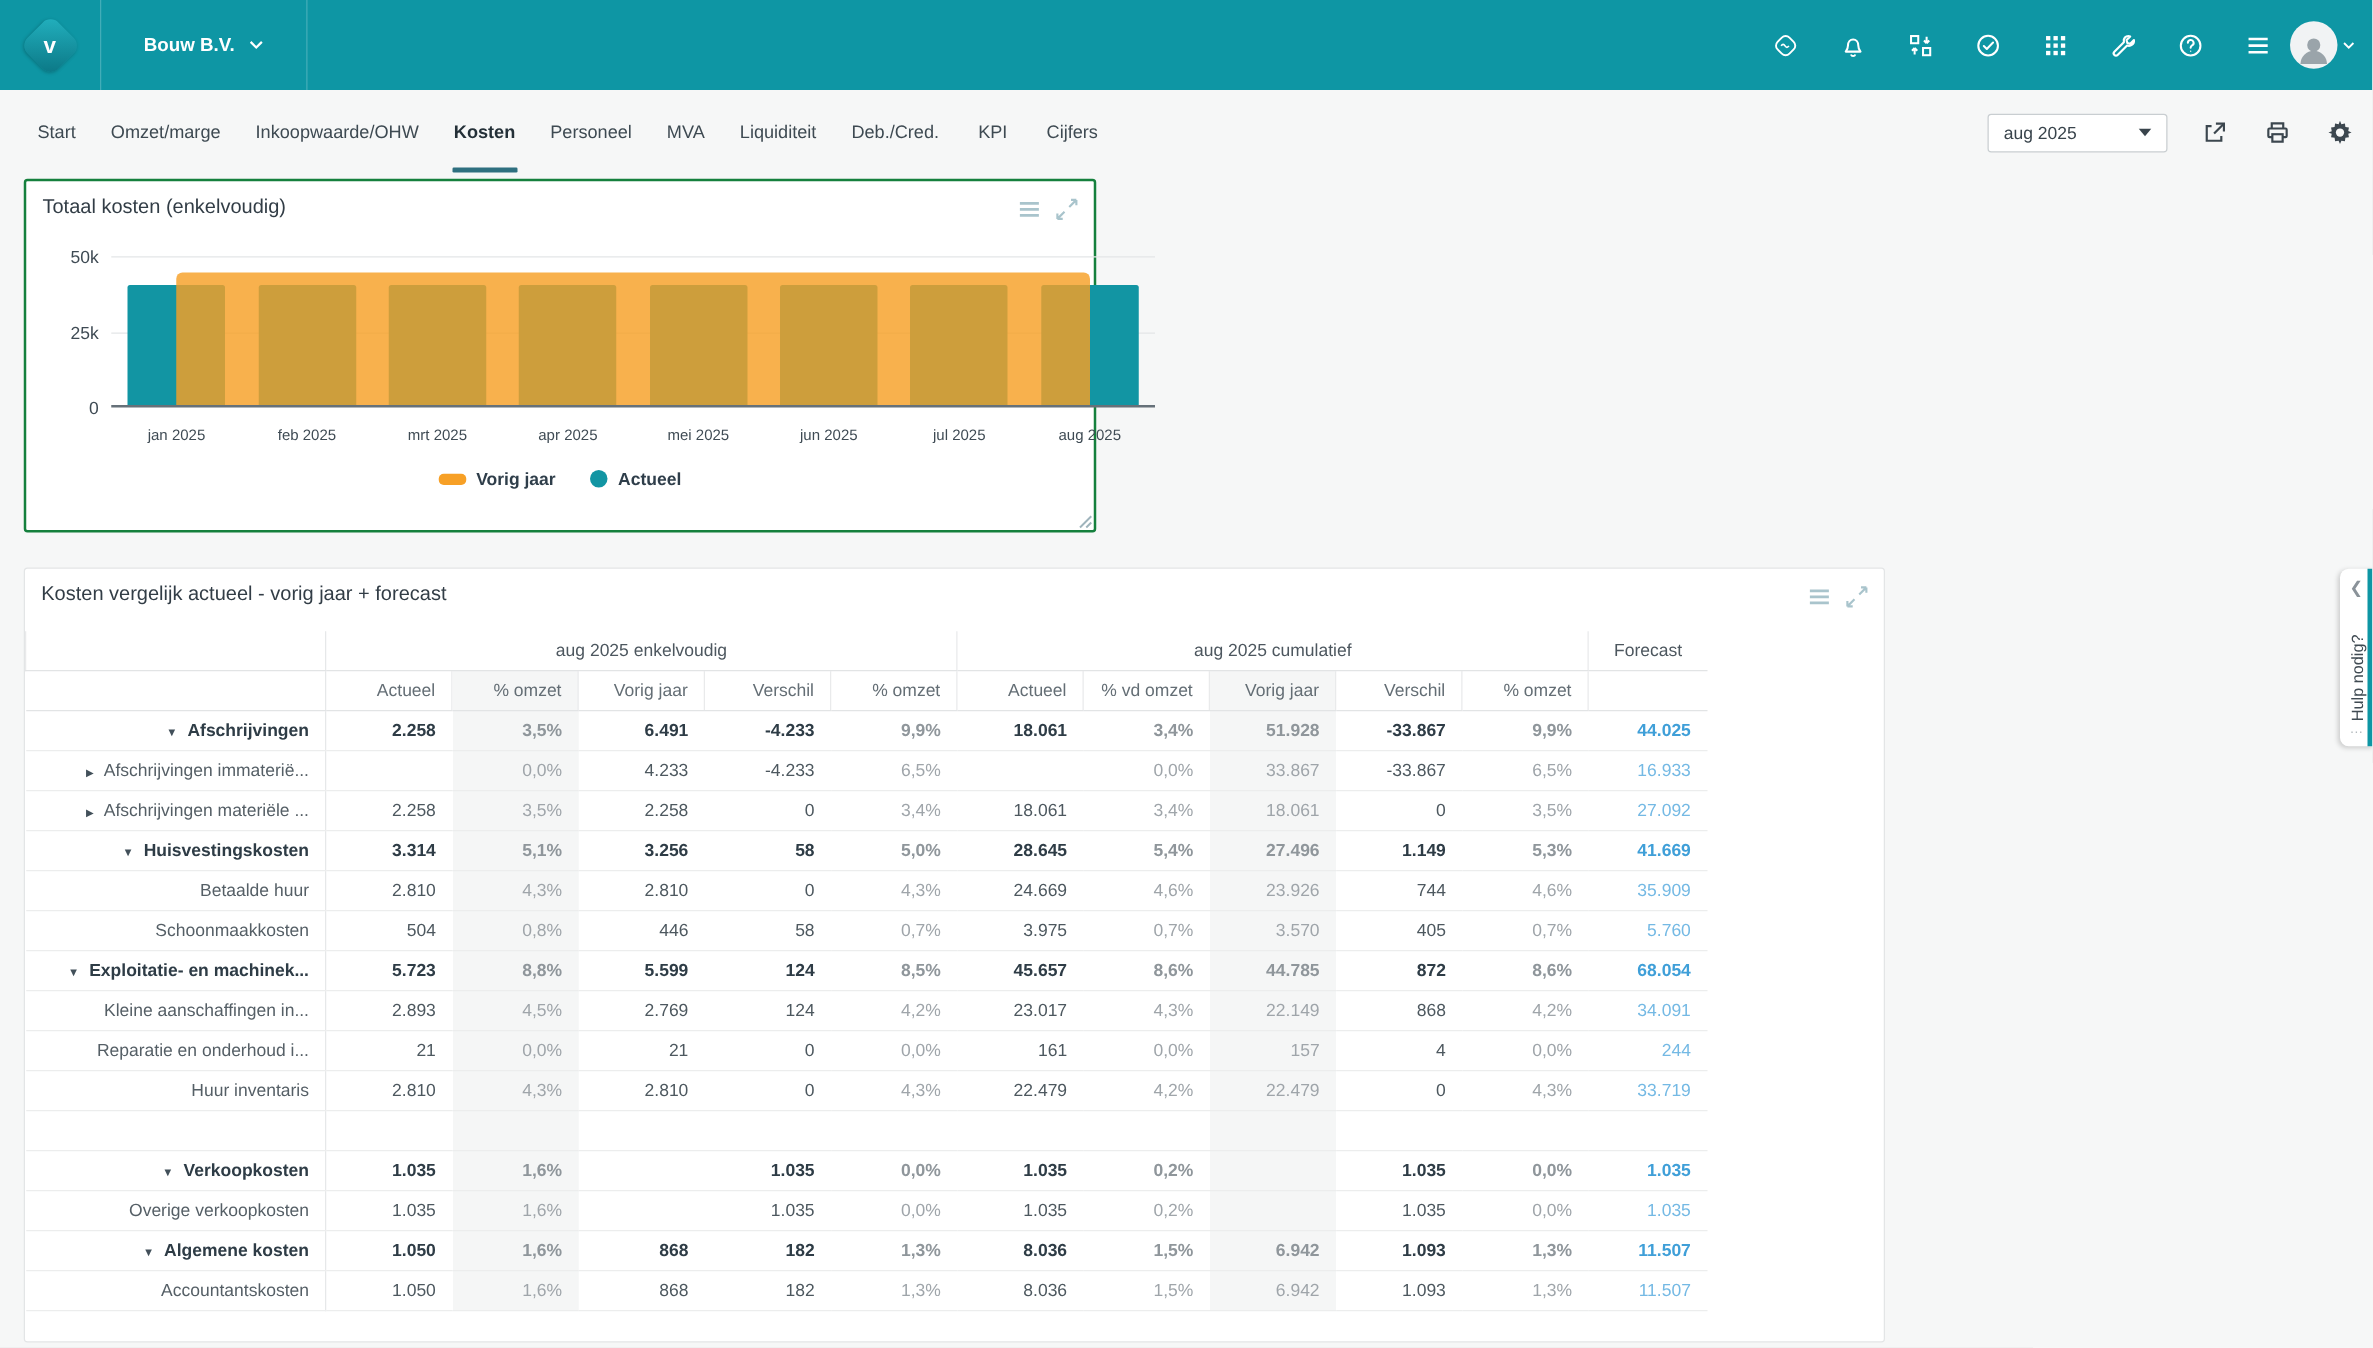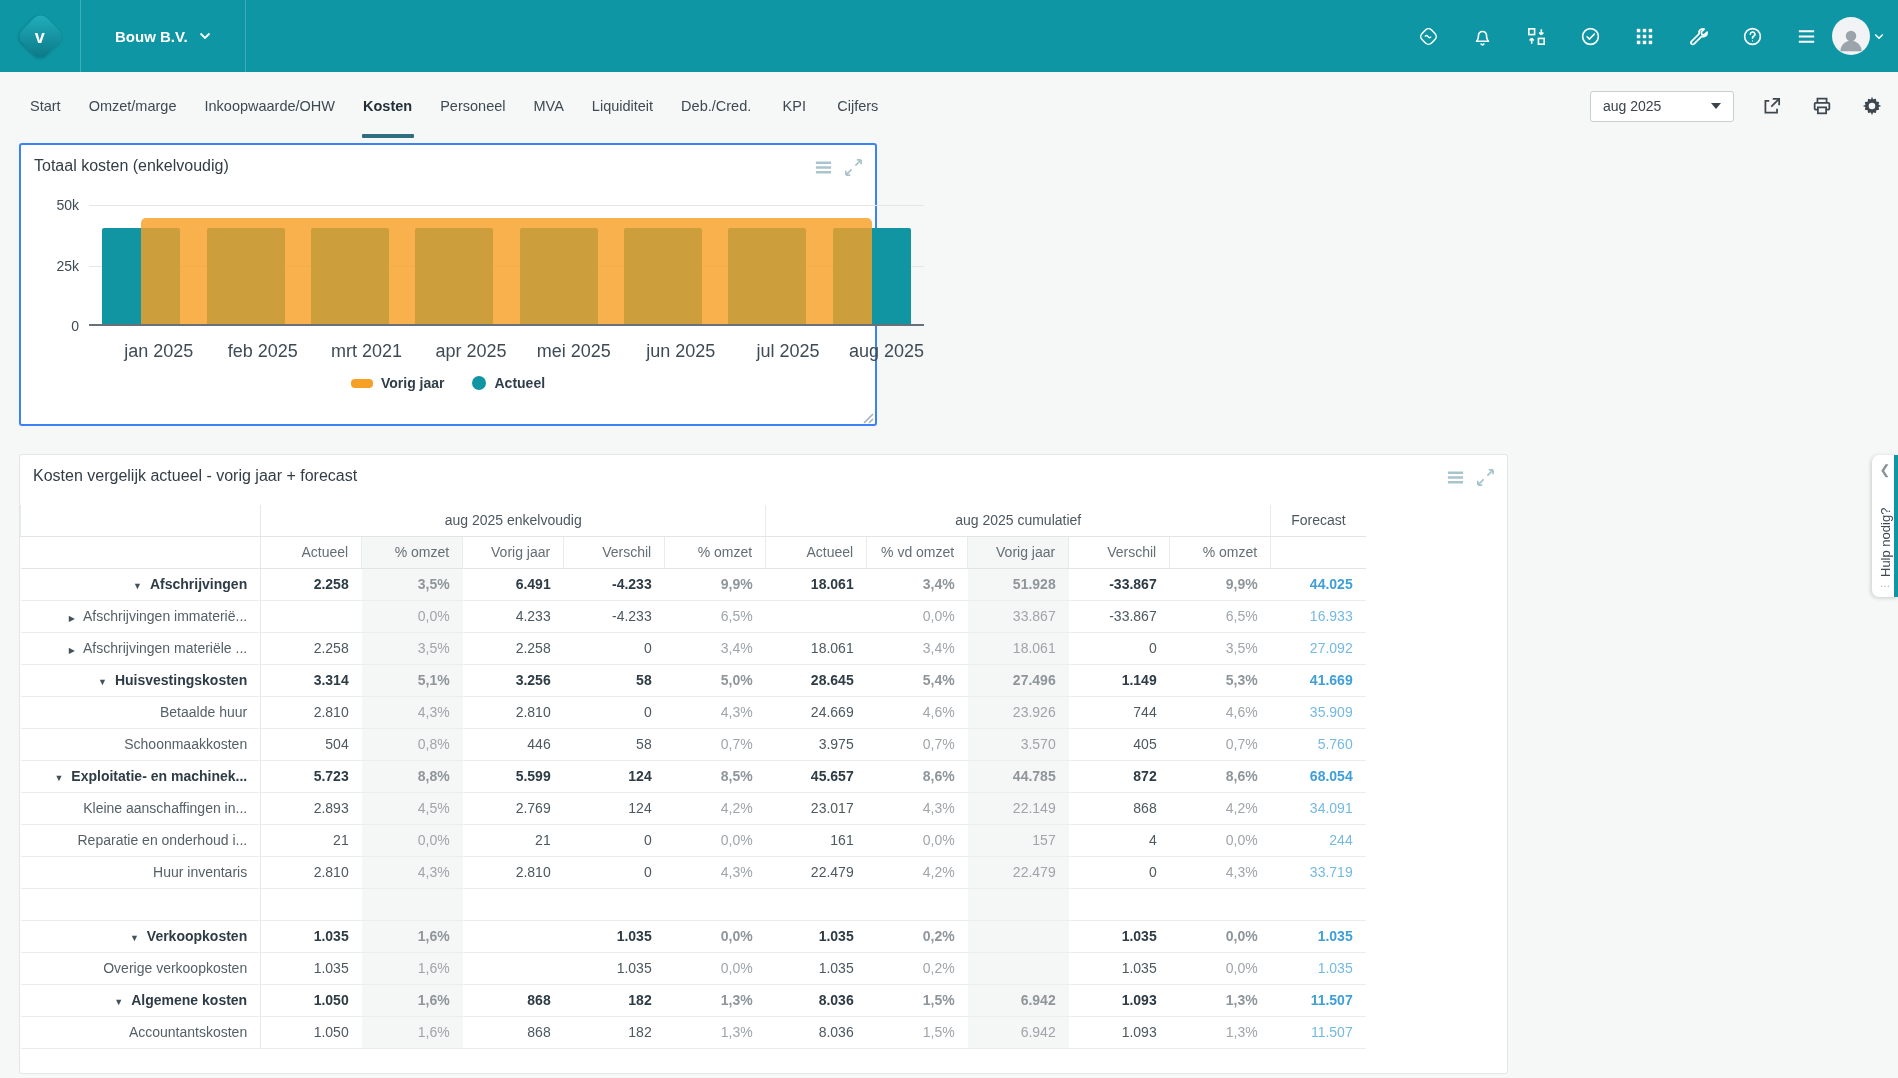--- a/index.html
+++ b/index.html
@@ -42,36 +42,36 @@
   .period-box { width:144px; height:31px; background:#fff; border:1px solid #c9ced1; border-radius:3px;
     display:flex; align-items:center; padding:0 12px; font-size:14px; color:#39444c; cursor:pointer; }
   .period-box .pval { flex:1; }
   .caret-down { width:0; height:0; border-left:5px solid transparent; border-right:5px solid transparent;
     border-top:6px solid #39444c; }
   .tbicon { width:24px; height:24px; color:#3c474f; display:inline-flex; align-items:center;
     justify-content:center; cursor:pointer; }
   .tbicon svg { width:22px; height:22px; display:block; }
   
   .panel { position:absolute; background:#fff; border-radius:3px; }
-  .chart-panel { left:19px; top:143px; width:858px; height:283px; border:2px solid #3b82f6; }
+  .chart-panel { left:19px; top:143px; width:858px; height:283px; border:2px solid #15803d; }
   .table-panel { left:19px; top:454px; width:1489px; height:620px; border:1px solid #e3e5e6; }
   .panel-title { position:absolute; left:13px; top:12px; font-size:16px; color:#323d46; }
   .panel-icons { position:absolute; right:12px; top:12px; display:flex; gap:10px; align-items:center; color:#a9c4cc; }
   .panel-icons .picon { width:20px; height:20px; cursor:pointer; display:inline-flex; align-items:center; justify-content:center; }
   .picon svg { width:19px; height:19px; display:block; }
   .resize-handle { position:absolute; right:1px; bottom:1px; width:13px; height:13px; cursor:nwse-resize; }
   
   .chart-plot { position:absolute; left:68px; top:60px; width:835px; height:121px;
     border-bottom:2px solid #667179; }
   .gridline { position:absolute; left:0; width:100%; height:1px; background:#e4e6e7; }
   .ylab { position:absolute; left:10px; width:48px; text-align:right; font-size:14px; color:#3f4b54; }
   .bar { position:absolute; bottom:0; background:#1295a3; border-radius:2px 2px 0 0; }
   .band { position:absolute; bottom:0; background:rgba(247,160,38,.82); border-radius:5px 5px 0 0; }
   .months { position:absolute; left:68px; top:196px; width:835px; display:flex; }
-  .months div { flex:1; text-align:right; font-size:18px; color:#3f4b54; }
+  .months div { flex:1; text-align:center; font-size:12px; color:#3f4b54; }
   .legend { position:absolute; left:0; top:230px; width:100%; display:flex; justify-content:center; gap:28px; }
   .legend-item { display:flex; align-items:center; gap:8px; cursor:pointer;
     font-size:14px; font-weight:bold; color:#2f3e4a; }
   .lg-pill { width:22px; height:9px; border-radius:4px; background:#f7a026; }
   .lg-dot { width:14px; height:14px; border-radius:50%; background:#1295a3; }
   
   .kv-table { position:absolute; left:0; top:50px; border-collapse:collapse; table-layout:fixed; }
   .kv-table th, .kv-table td { font-weight:normal; font-size:14px; padding:0 13px; height:32px;
     overflow:hidden; white-space:nowrap; }
   .kv-table thead th { border-bottom:1px solid #e2e4e5; border-left:1px solid #e9eaeb; color:#646e75; }
@@ -263,21 +263,21 @@
         <div class="band" style="left: 52.1875px; width: 730.625px; height: 106.48px;"></div>
       </div>
     <div id="chart-ylabels">
         <div class="ylab" style="top: 52px;">50k</div>
         <div class="ylab" style="top: 112.5px;">25k</div>
         <div class="ylab" style="top: 173px;">0</div>
       </div>
     <div class="months" id="chart-months">
         <div>jan 2025</div>
         <div>feb 2025</div>
-        <div>mrt 2021</div>
+        <div>mrt 2025</div>
         <div>apr 2025</div>
         <div>mei 2025</div>
         <div>jun 2025</div>
         <div>jul 2025</div>
         <div>aug 2025</div>
       </div>
     <div class="legend" id="chart-legend">
         <div class="legend-item">
           <span class="lg-pill" style="background: rgb(247, 160, 38);"></span>
           <span>Vorig jaar</span>

